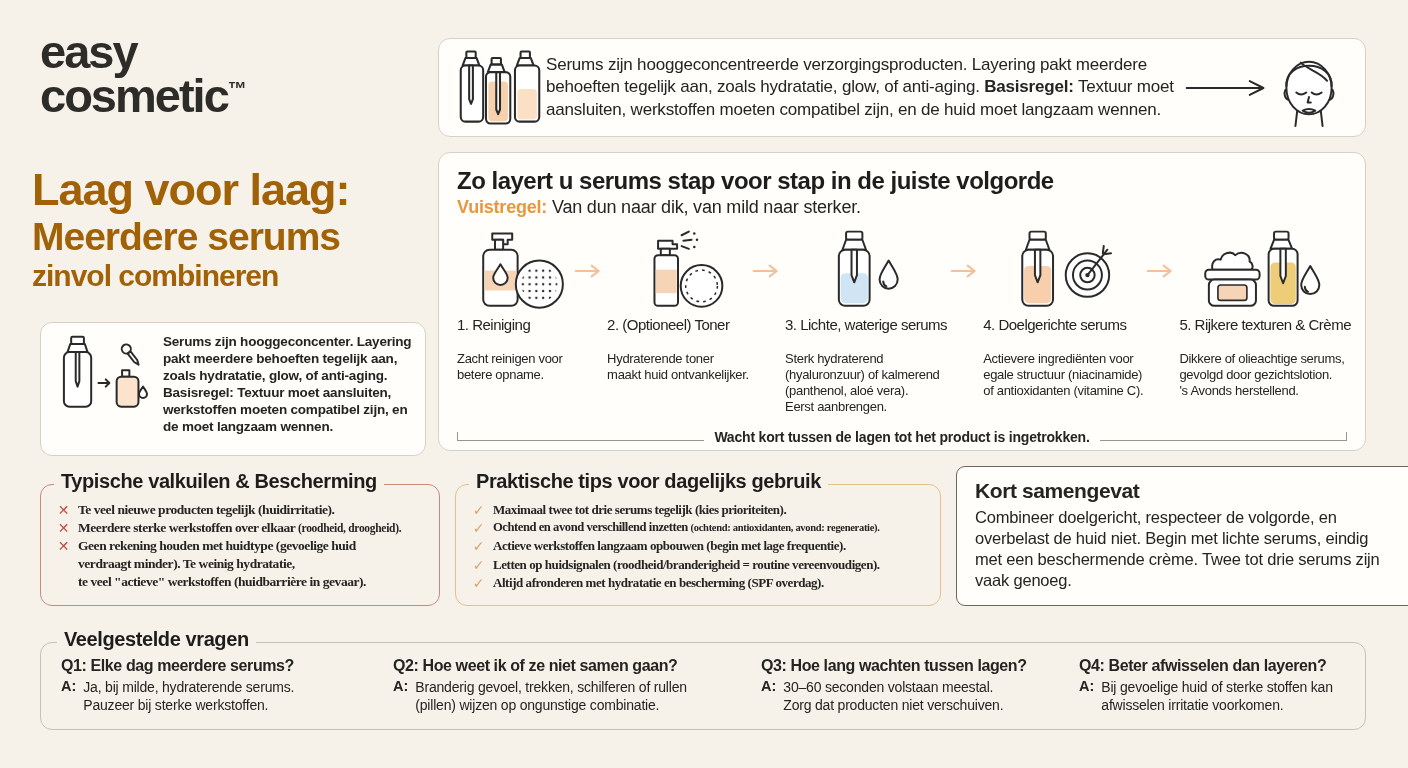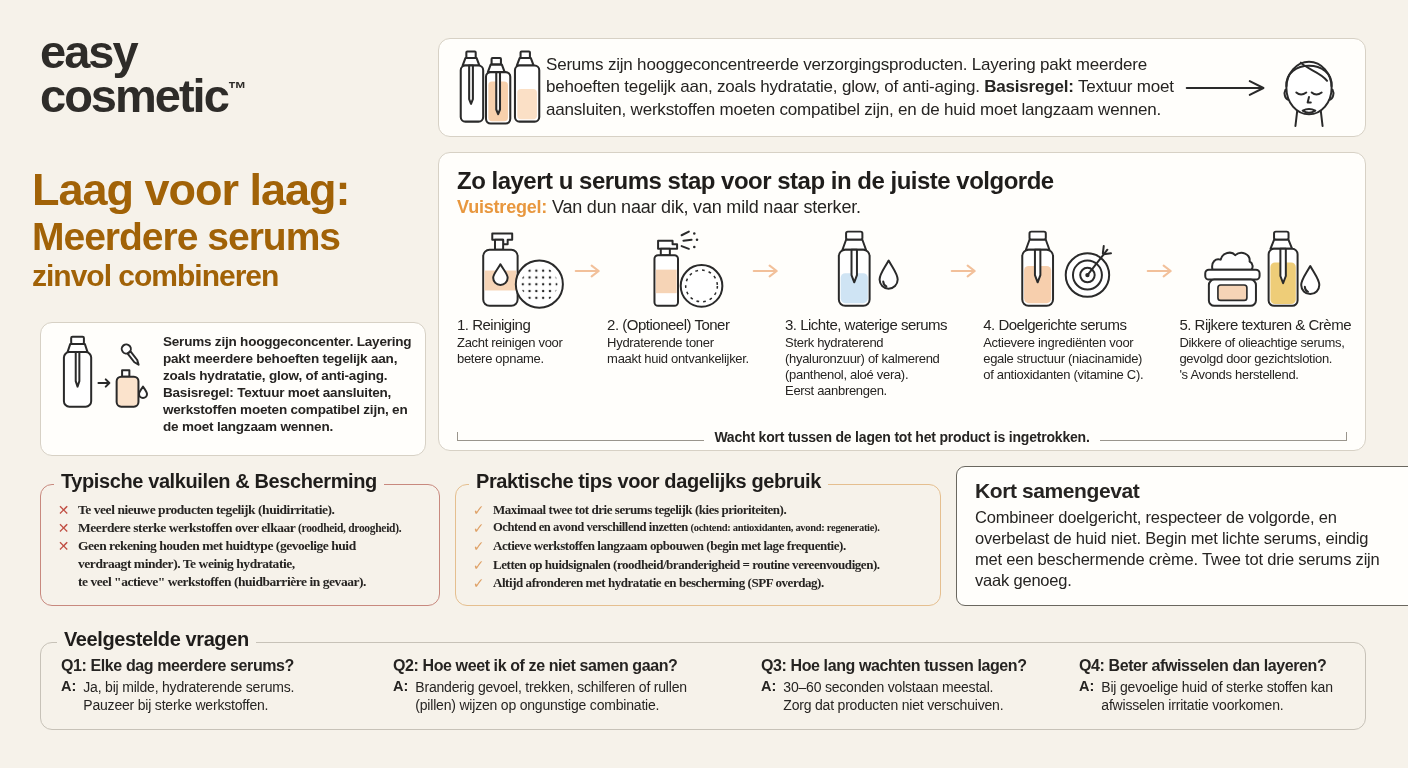--- a/index.html
+++ b/index.html
@@ -32,21 +32,21 @@
 
   
   .stepsbox { left:438px; top:152px; width:928px; height:299px; padding:14px 14px 16px 18px; }
   .stepsbox h2 { font-size:24px; font-weight:700; letter-spacing:-0.5px; color:#1f1d1b; }
   .rule { font-size:18px; margin-top:2px; letter-spacing:-0.2px; }
   .rule .rl { color:#e8973e; font-weight:700; }
   .steprow { display:flex; align-items:flex-start; margin-top:8px; }
   .step { flex:0 0 auto; display:flex; flex-direction:column; }
   .iconwrap { height:90px; display:flex; align-items:center; justify-content:center; }
   .step h3 { font-size:15px; font-weight:400; letter-spacing:-0.5px; white-space:nowrap; }
-  .step p  { font-size:13px; line-height:1.22; letter-spacing:-0.3px; white-space:pre-line; margin-top:2px; }
+  .step p  { font-size:13px; line-height:1.22; letter-spacing:-0.3px; white-space:pre-line; margin-top:18px; }
   .steparrow { flex:1 1 18px; min-width:12px; height:90px; display:flex; align-items:center; justify-content:center; }
   .waitnote { position:absolute; left:18px; right:18px; bottom:9px; display:flex; align-items:flex-end; }
   .wline { flex:1; height:9px; border-bottom:1.5px solid #9a958c; }
   .wline.l { border-left:1.5px solid #9a958c; }
   .wline.r { border-right:1.5px solid #9a958c; }
   .wlabel { padding:0 10px; font-size:14px; font-weight:600; letter-spacing:-0.2px; transform:translateY(4px); }
 
   
   .pitfalls { left:40px; top:484px; width:400px; height:122px; border:1.6px solid #c8897e; }
   .tips     { left:455px; top:484px; width:486px; height:122px; border:1.6px solid #e5bf8f; }

